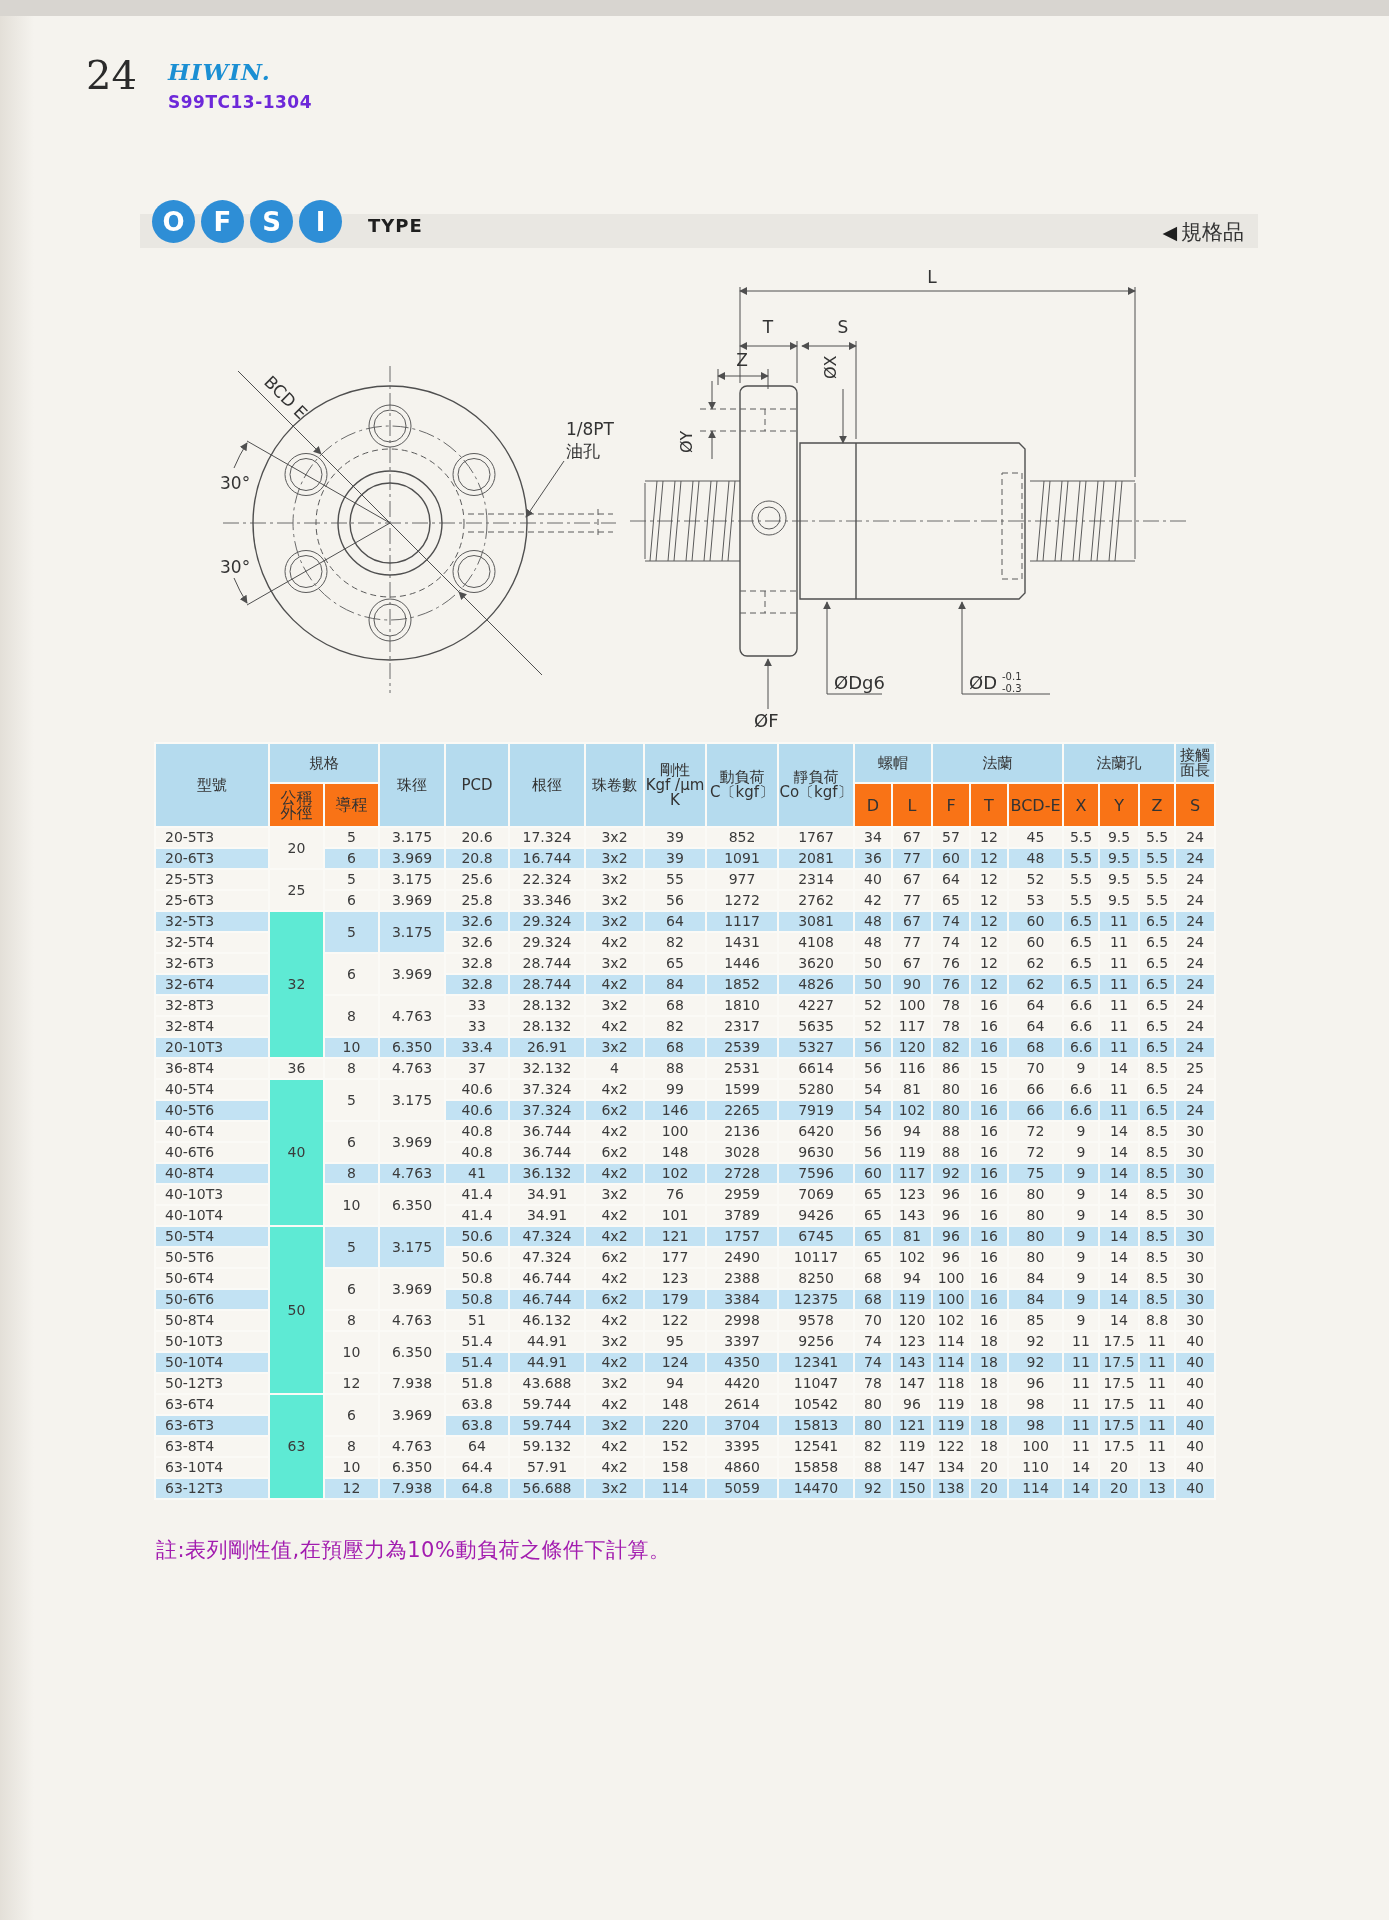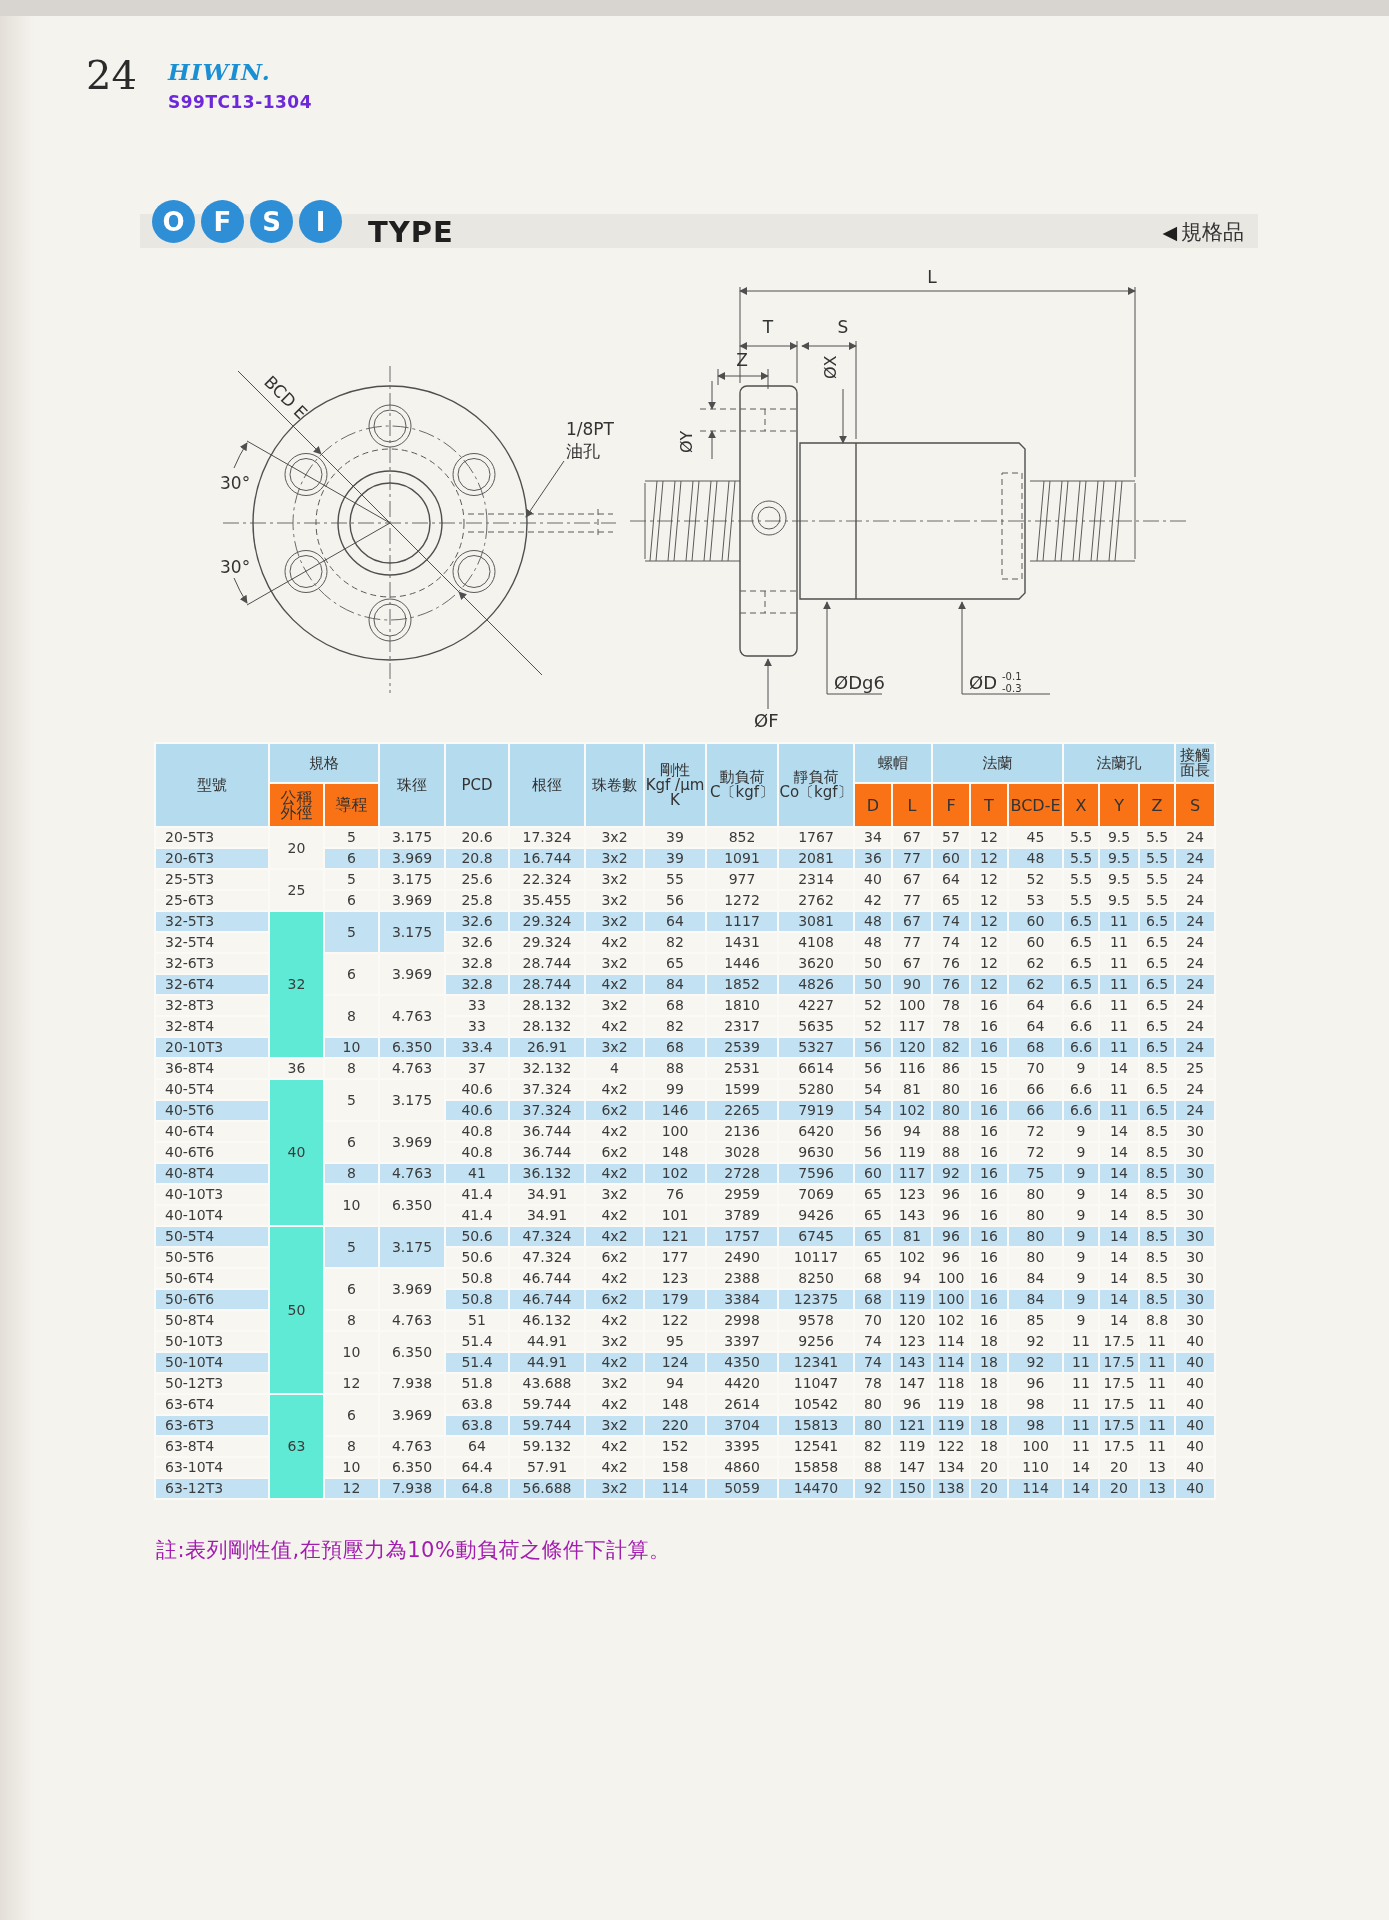--- a/index.html
+++ b/index.html
@@ -13,21 +13,21 @@
     font-size:40px;color:#2b2b2b;}
   .brand{position:absolute;left:168px;top:42px;font-family:"DejaVu Serif","Liberation Serif",serif;
     font-style:italic;font-weight:bold;font-size:23px;color:#1b8fd3;letter-spacing:1px;}
   .doc-code{position:absolute;left:168px;top:76px;font-size:17px;font-weight:bold;color:#6d28d9;letter-spacing:.5px;}
 
   
   .title-bar{position:absolute;left:140px;top:198px;width:1118px;height:34px;background:#e9e7e2;}
   .badges{position:absolute;left:12px;top:-14px;display:flex;gap:6px;}
   .badge{width:43px;height:43px;border-radius:50%;background:#2e8ed6;color:#fff;font-weight:bold;
     font-size:26px;display:flex;align-items:center;justify-content:center;}
-  .type-label{position:absolute;left:228px;top:1px;font-size:29px;font-weight:800;color:#1f1f1f;letter-spacing:1px;}
+  .type-label{position:absolute;left:228px;top:1px;font-size:18px;font-weight:800;color:#1f1f1f;letter-spacing:1px;}
   .std-label{position:absolute;right:14px;top:4px;font-size:21px;color:#333;display:flex;align-items:center;gap:4px;}
   .std-label .tri{font-size:19px;color:#1f1f1f;}
 
   
   .drawing{position:absolute;}
   svg text{font-family:"DejaVu Sans","Liberation Sans",sans-serif;fill:#333;}
   .ln{stroke:#4f4f4f;stroke-width:1.4;fill:none;}
   .thin{stroke:#5a5a5a;stroke-width:1;fill:none;}
   .cl{stroke:#6a6a6a;stroke-width:1;fill:none;stroke-dasharray:16 4 3 4;}
   .hid{stroke:#5a5a5a;stroke-width:1;fill:none;stroke-dasharray:6 4;}
@@ -341,21 +341,21 @@
           <td>5.5</td>
           <td>9.5</td>
           <td>5.5</td>
           <td>24</td>
         </tr>
         <tr class="rw">
           <td class="model">25-6T3</td>
           <td class="cw">6</td>
           <td class="cw">3.969</td>
           <td>25.8</td>
-          <td>35.455</td>
+          <td>33.346</td>
           <td>3x2</td>
           <td>56</td>
           <td>1272</td>
           <td>2762</td>
           <td>42</td>
           <td>77</td>
           <td>65</td>
           <td>12</td>
           <td>53</td>
           <td>5.5</td>

